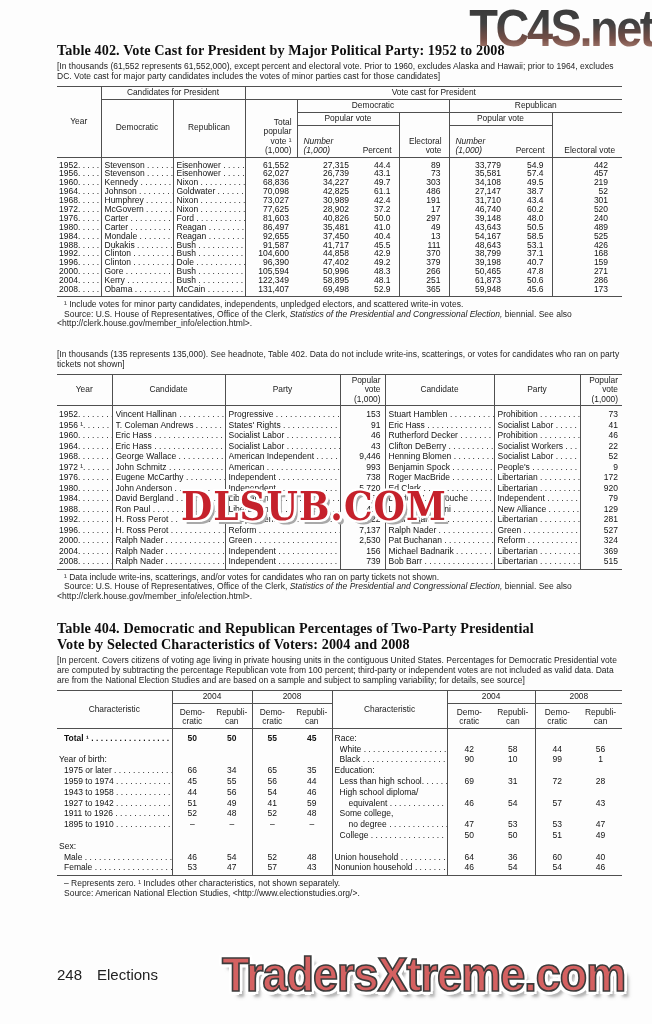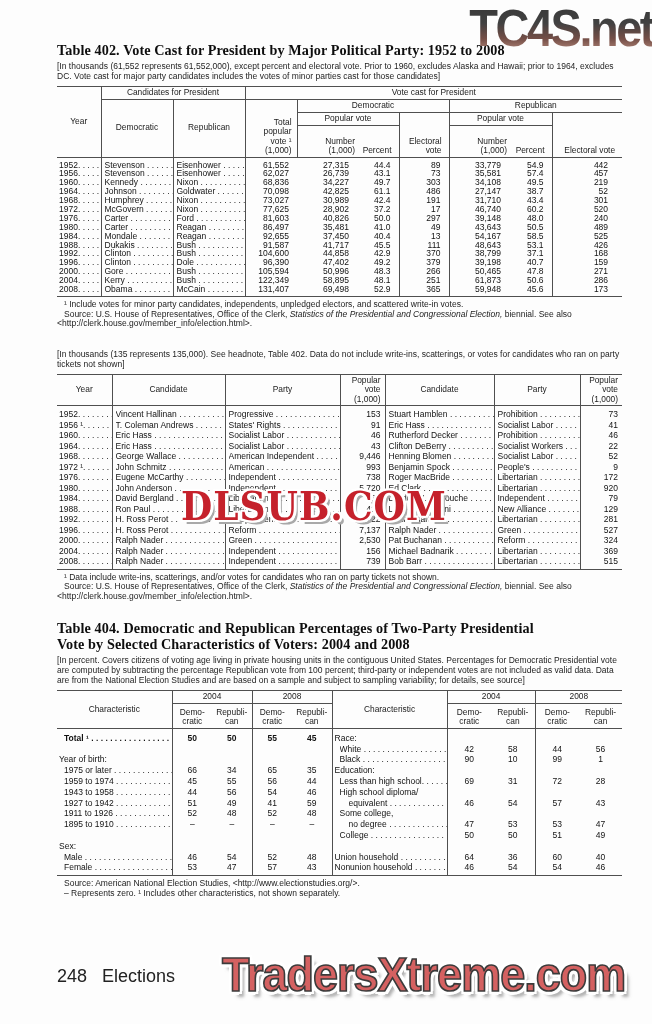--- a/index.html
+++ b/index.html
@@ -28,21 +28,21 @@
   td.ldr0 .cw::after{ content:". . . . . . . . . . . . . . . . . . . . . . . . . . . . . . ."; }
 
   
   #t402 col:nth-child(1){width:44px} #t402 col:nth-child(2){width:72px} #t402 col:nth-child(3){width:72px}
   #t402 col:nth-child(4){width:52px} #t402 col:nth-child(5){width:60px} #t402 col:nth-child(6){width:42px}
   #t402 col:nth-child(7){width:50px} #t402 col:nth-child(8){width:60px} #t402 col:nth-child(9){width:43px}
   #t402 col:nth-child(10){width:70px}
   #t402 tr.hr1{height:13px} #t402 tr.hr2{height:13px} #t402 tr.hr3{height:13px} #t402 tr.hr4{height:32px}
   #t402 .h-total{ vertical-align:bottom; text-align:right; padding:1px 5px 1px 0; }
   #t402 .h-elec{ vertical-align:bottom; text-align:right; padding-right:7px; }
-  #t402 .h-num{ vertical-align:bottom; text-align:right; padding-left:6px; }
+  #t402 .h-num{ vertical-align:bottom; text-align:left; padding-left:6px;font-style:italic; }
   #t402 .h-pct{ vertical-align:bottom; text-align:right; padding-right:7px; }
   #t402 thead th.spanbot, #t402 thead tr.hr4 th{ border-bottom:1px solid var(--line); }
   #t402 .cw{ height:8.9px; line-height:8.9px; }
   #t402 td.yr{ padding-left:2px; }
   #t402 td.cand{ padding-left:3px; }
   #t402 td.num{ text-align:right; padding-right:8px; }
   #t402 td.num:last-child{ padding-right:14px; }
   #t402 tbody tr:first-child td{ padding-top:3px; }
   #t402 tbody tr:last-child td{ border-bottom:1.2px solid var(--line); padding-bottom:2px; }
 
@@ -70,21 +70,21 @@
   #t404 .cw{ height:10.8px; line-height:10.8px; }
   #t404 td.t4val{ text-align:center; line-height:10.8px; height:10.8px; }
   #t404 td.i0{ padding-left:2px; } #t404 td.i1{ padding-left:7px; } #t404 td.i2{ padding-left:16px; }
   #t404 tbody tr:first-child td{ padding-top:4px; }
   #t404 tbody tr:last-child td{ border-bottom:1.2px solid var(--line); padding-bottom:2px; }
 
   .fnblock{ font-size:8.5px; line-height:9.7px; margin:3px 0 0 0; color:#1c1c1c; }
   .fnblock p{ margin:0; text-indent:7px; }
   .gap{ height:18px; }
 
-  .pgfoot-left{ position:absolute; left:57px; top:966px; font-size:18px; color:#222; }
+  .pgfoot-left{ position:absolute; left:57px; top:966px; font-size:15px; color:#222; }
   .pgfoot-left .pnum{ margin-right:15px; }
   .pgfoot-right{ position:absolute; left:295px; top:959px; font-size:9.5px; color:#2e2e2e; white-space:nowrap; }
 
   
   .wm-tc4s{ position:absolute; top:1px; right:-1px; z-index:6; font-weight:700; font-size:47px;
     letter-spacing:-2.5px; line-height:1; transform:scaleY(1.12); transform-origin:top right;
     color:#383838; background:linear-gradient(180deg,#2c2c2c 0%,#373737 42%,#6e463e 72%,#a4786b 92%,#caa79b 100%);
     -webkit-background-clip:text; background-clip:text; -webkit-text-fill-color:transparent; opacity:.95; }
   .wm-dlsub{ position:absolute; left:181px; top:488px; z-index:6; font-family:"DejaVu Serif", serif;
     font-weight:700; font-size:36px; letter-spacing:1px; line-height:1; color:#c5212b; transform:scaleY(1.08);
@@ -1266,22 +1266,22 @@
             </td>
             <td class="t4val bl">46</td>
             <td class="t4val">54</td>
             <td class="t4val bl">54</td>
             <td class="t4val">46</td>
           </tr>
         </tbody>
     </table>
 
     <div class="fnblock">
+      <p>– Represents zero. ¹ Includes other characteristics, not shown separately.</p>
       <p>Source: American National Election Studies, &lt;http://www.electionstudies.org/&gt;.</p>
-      <p>– Represents zero. ¹ Includes other characteristics, not shown separately.</p>
     </div>
 
   </div>
 
   <div class="pgfoot-left">
     <span class="pnum">248</span><span>Elections</span>
   </div>
 
 </div>
 

